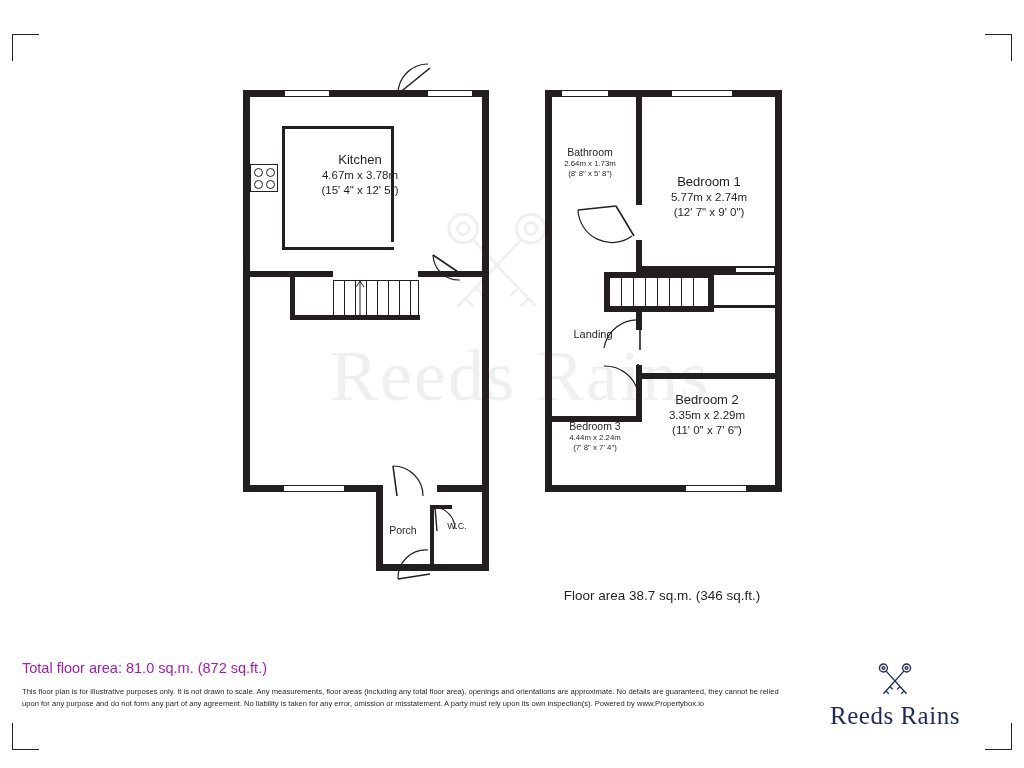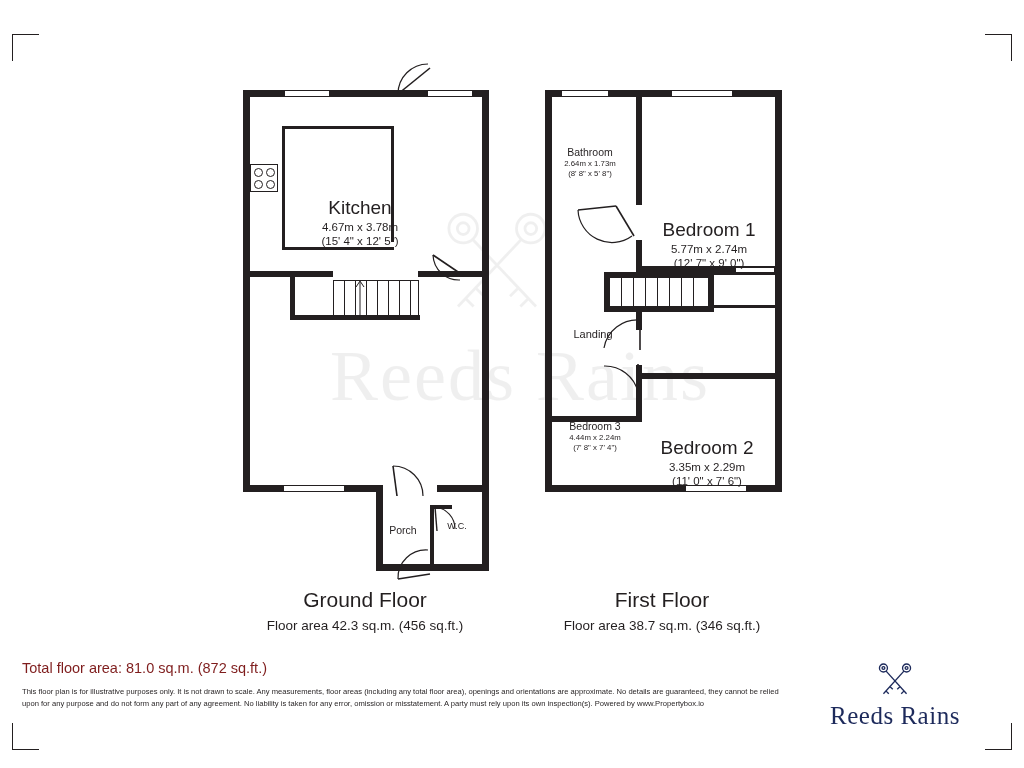--- a/index.html
+++ b/index.html
@@ -94,21 +94,21 @@
     text-align: center;
     line-height: 1.25;
     color: #231f20;
   }
   .room-label .rname {
     font-size: 11px;
   }
   .room-label .rdim {
     font-size: 10.5px;
   }
-  .room-label.big .rname { font-size: 19px; margin-top: 44px; }
+  .room-label.big .rname { font-size: 13px; }
   .room-label.big .rdim { font-size: 11.5px; }
   .room-label.small .rname { font-size: 10.5px; }
   .room-label.small .rdim { font-size: 7.8px; }
   .room-label.tiny .rname { font-size: 9px; }
 
   
   .window {
     position: absolute;
     background: #ffffff;
     border: 1.5px solid #231f20;
@@ -159,21 +159,21 @@
   .floor-caption .farea {
     font-size: 13.5px;
     color: #231f20;
   }
 
   .total-area {
     position: absolute;
     left: 22px;
     top: 660px;
     font-size: 14.5px;
-    color: #7f1d1d;
+    color: #a21caf;
   }
   .disclaimer {
     position: absolute;
     left: 22px;
     top: 686px;
     width: 770px;
     font-size: 7.6px;
     line-height: 1.55;
     color: #231f20;
   }
@@ -399,26 +399,21 @@
       <div class="rdim">3.35m x 2.29m</div>
       <div class="rdim">(11' 0" x 7' 6")</div>
     </div>
     <div class="room-label small" style="left:540px;top:420px;width:110px;">
       <div class="rname">Bedroom 3</div>
       <div class="rdim">4.44m x 2.24m</div>
       <div class="rdim">(7' 8" x 7' 4")</div>
     </div>
   </div>
 
-  <div class="floor-caption" style="left:155px;top:588px;">
-    <div class="ftitle">Ground Floor</div>
-    <div class="farea">Floor area 42.3 sq.m. (456 sq.ft.)</div>
-  </div>
   <div class="floor-caption" style="left:452px;top:588px;">
-    <div class="ftitle">First Floor</div>
     <div class="farea">Floor area 38.7 sq.m. (346 sq.ft.)</div>
   </div>
 
   <div class="total-area">Total floor area: 81.0 sq.m. (872 sq.ft.)</div>
   <div class="disclaimer">This floor plan is for illustrative purposes only. It is not drawn to scale. Any measurements, floor areas (including any total floor area), openings and orientations are approximate. No details are guaranteed, they cannot be relied upon for any purpose and do not form any part of any agreement. No liability is taken for any error, omission or misstatement. A party must rely upon its own inspection(s). Powered by www.Propertybox.io</div>
 
   <div class="brand">
     <div class="brand-keys">
       <svg viewBox="0 0 100 90" width="46" height="40" aria-hidden="true">
         <g stroke="currentColor" stroke-width="3" fill="none">

